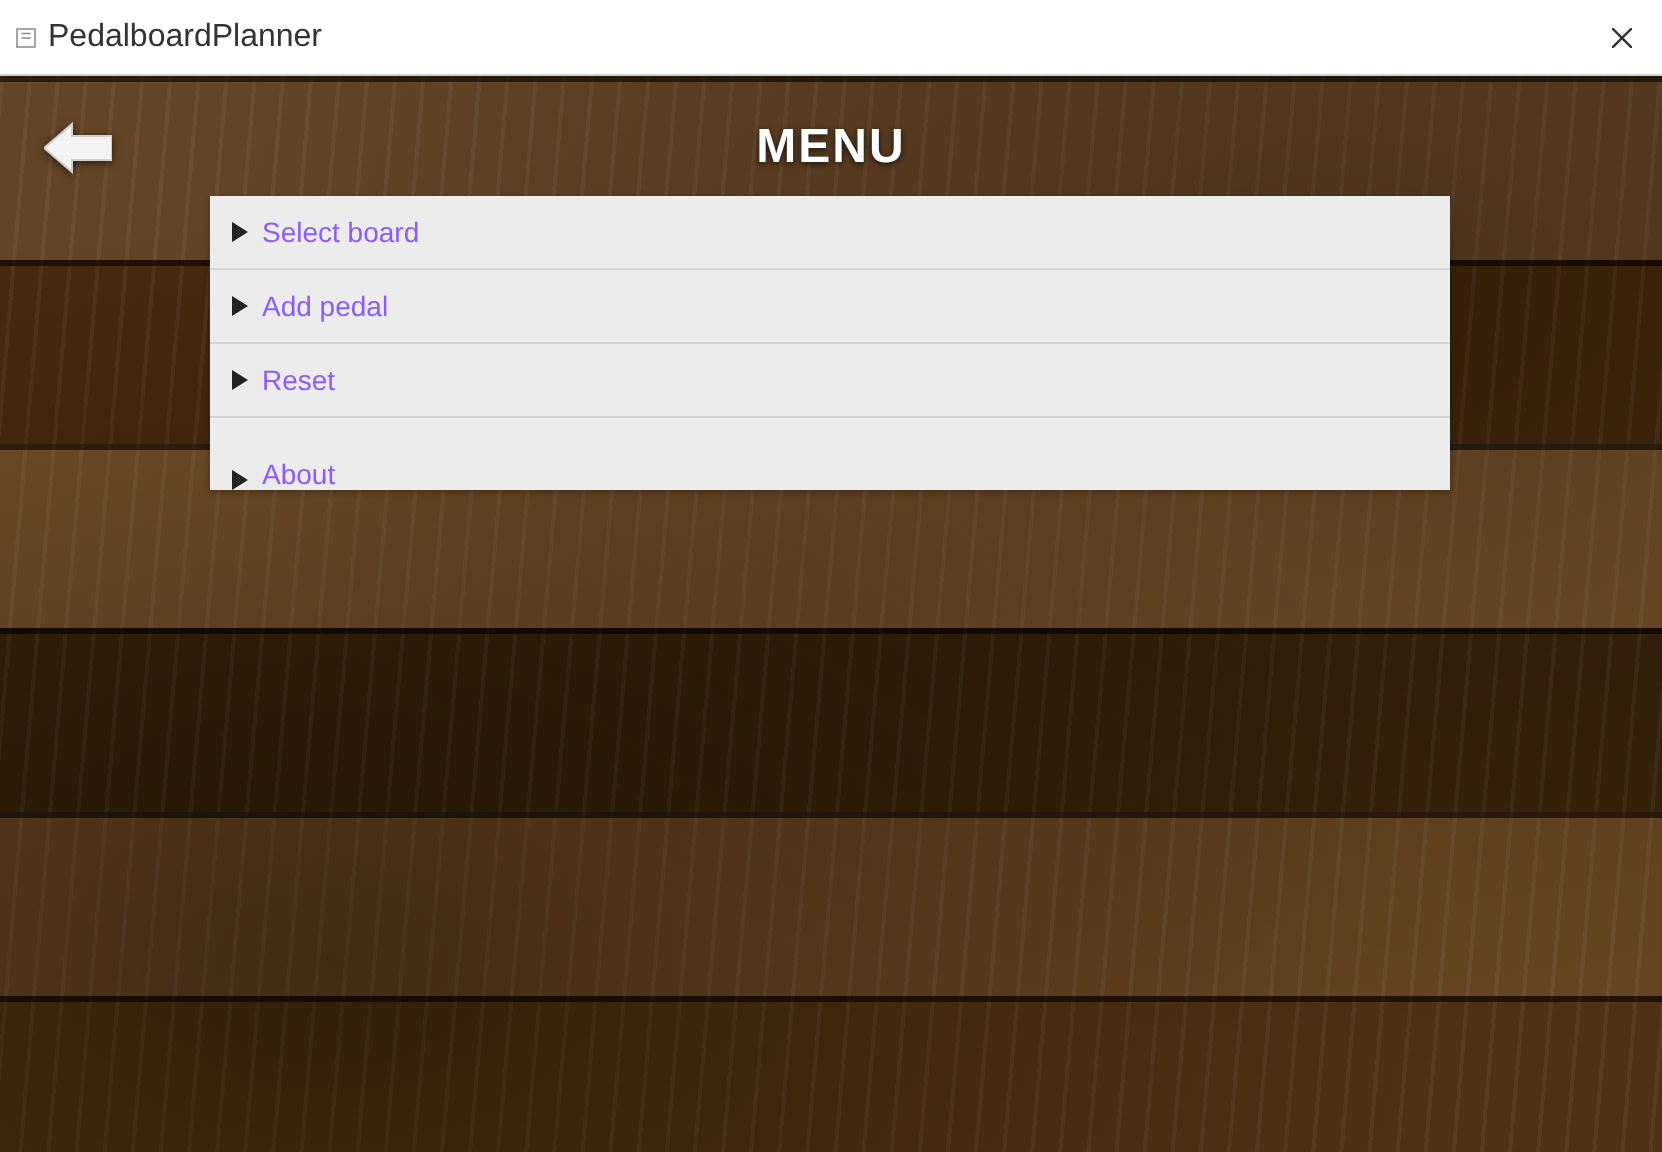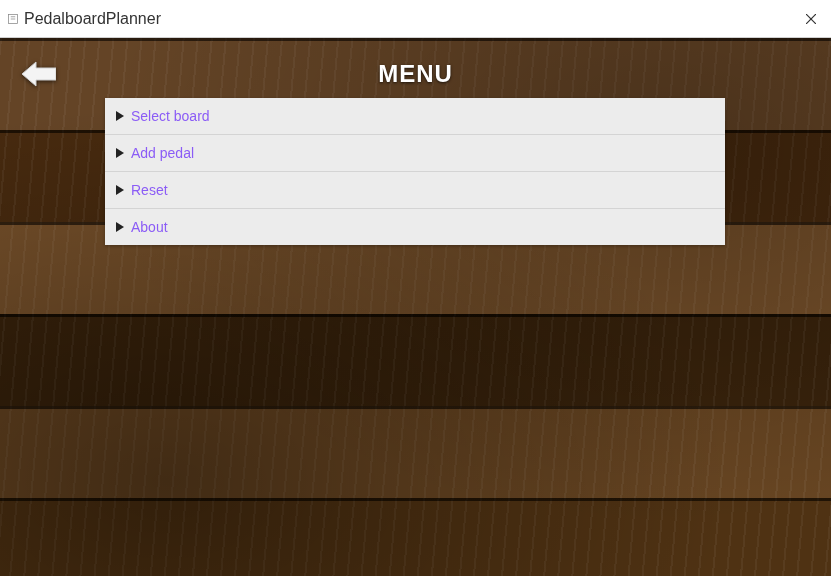--- a/index.html
+++ b/index.html
@@ -134,21 +134,21 @@
     height: 36px;
     border-bottom: 1px solid #d4d4d4;
     display: flex;
     align-items: center;
     padding-left: 8px;
     font-size: 14px;
     color: #8b5cf6;
     cursor: pointer;
     background: #ececec;
   }
-  .menu-item:last-child { border-bottom: none; }
+  .menu-item:last-child { border-bottom: none; align-items: flex-end; }
   .menu-item .chev {
     width: 14px;
     display: inline-flex;
     align-items: center;
     justify-content: center;
     margin-right: 4px;
     color: #222;
   }
   .menu-item .chev svg { width: 8px; height: 10px; }
 </style>

